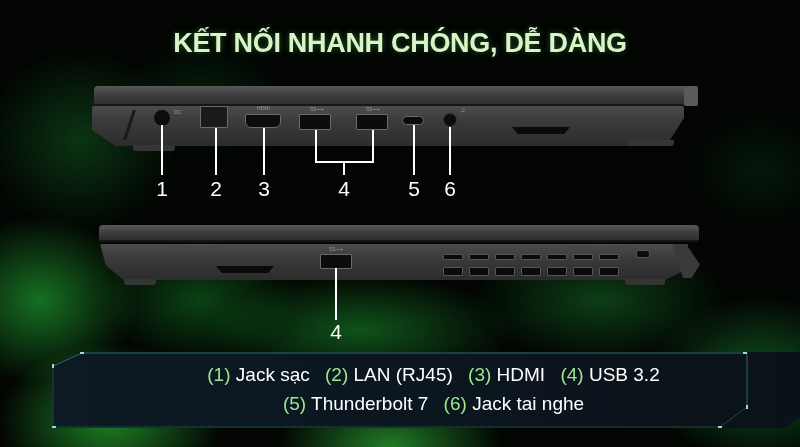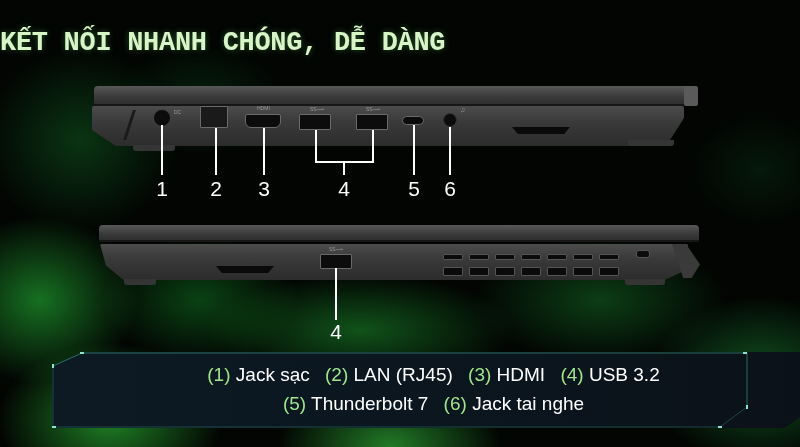--- a/index.html
+++ b/index.html
@@ -14,22 +14,22 @@
       radial-gradient(ellipse 220px 80px at 360px 330px, rgba(30,160,50,0.5), transparent 70%),
       radial-gradient(ellipse 180px 90px at 600px 300px, rgba(25,130,45,0.45), transparent 70%),
       radial-gradient(ellipse 160px 120px at 760px 380px, rgba(30,150,60,0.55), transparent 70%),
       radial-gradient(ellipse 160px 100px at 390px 447px, rgba(60,220,70,0.55), transparent 70%),
       radial-gradient(ellipse 140px 130px at 80px 140px, rgba(20,110,40,0.45), transparent 70%),
       radial-gradient(ellipse 120px 80px at 200px 100px, rgba(10,70,30,0.4), transparent 70%),
       radial-gradient(ellipse 100px 80px at 760px 170px, rgba(10,60,25,0.35), transparent 70%),
       #020502;
   }
   .title {
-    position: absolute; left: 0; right: 0; top: 28px; 
-    font-family: Liberation Mono, monospace; font-weight: 700; font-size: 27px;
+    position: absolute; left: 0; right: 0; top: 28px; text-align: center;
+    font-family: Liberation Sans, sans-serif; font-weight: 700; font-size: 27px;
     letter-spacing: -0.3px; color: #d8f5c8;
     text-shadow: 0 0 6px rgba(120,230,120,0.35);
   }
   
   .laptop { position: absolute; }
   .lid {
     position: absolute; background: linear-gradient(#585858,#3a3a3a 60%,#2e2e2e);
     border-radius: 4px 4px 0 0; border-bottom: 2px solid #161616;
   }
   .base {

